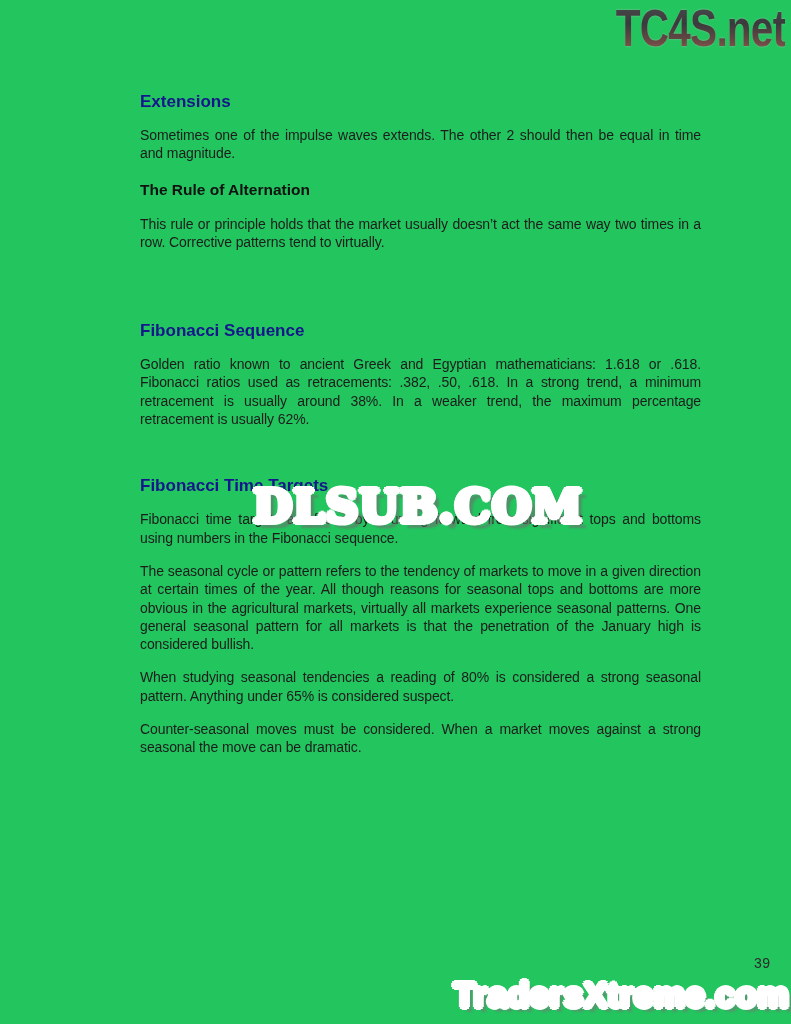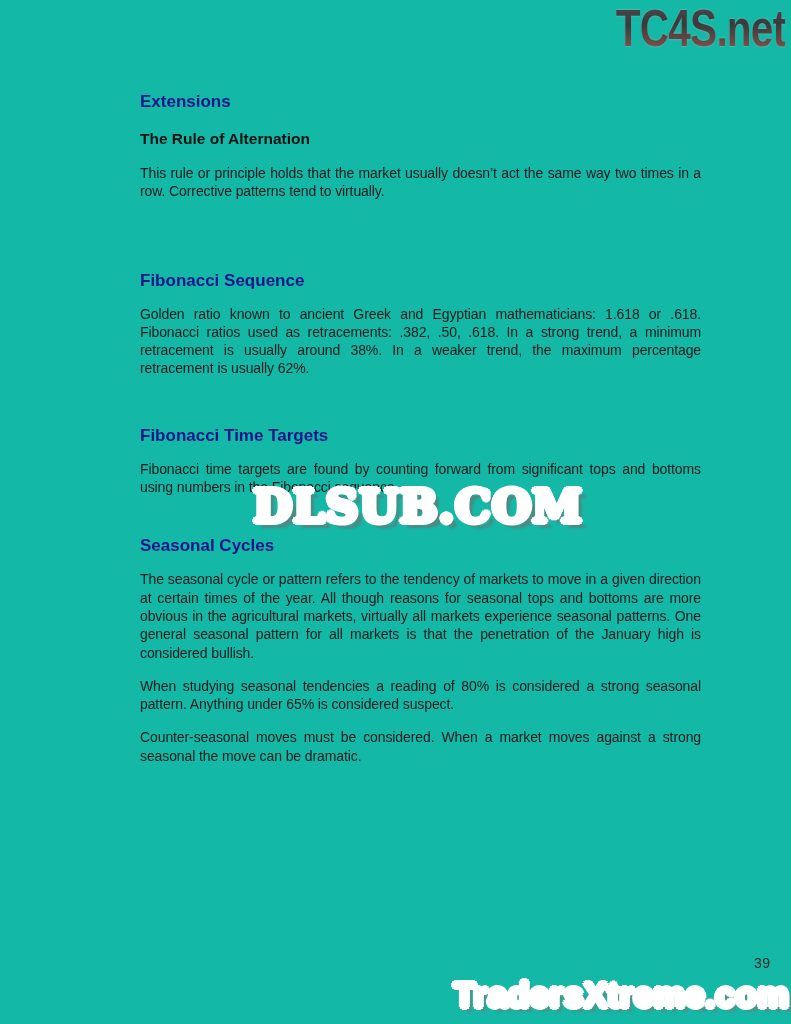--- a/index.html
+++ b/index.html
@@ -4,21 +4,21 @@
 <style>
   html, body {
     margin: 0;
     padding: 0;
     background: #ffffff;
   }
   .page {
     position: relative;
     width: 791px;
     height: 1024px;
-    background: #14b8a6;
+    background: #22c55e;
     overflow: hidden;
     font-family: "Liberation Sans", sans-serif;
   }
 
   
   .tc4s-logo {
     position: absolute;
     top: 2px;
     right: 6px;
     font-family: "Liberation Sans", sans-serif;
@@ -123,31 +123,31 @@
 </head>
 <body>
 
 <div class="page">
 
   <div class="tc4s-logo">TC4S.net</div>
 
   <div class="content">
 
     <h1 class="h-blue">Extensions</h1>
+    <p>Sometimes one of the impulse waves extends.  The other 2 should then be equal in time and magnitude.</p>
 
     <h2 class="h-black">The Rule of Alternation</h2>
     <p>This rule or principle holds that the market usually doesn’t act the same way two times in a row.  Corrective patterns tend to virtually.</p>
 
     <h1 class="h-blue gap-xl">Fibonacci Sequence</h1>
     <p>Golden ratio known to ancient Greek and Egyptian mathematicians: 1.618 or .618. Fibonacci ratios used as retracements: .382, .50, .618.  In a strong trend, a minimum retracement is usually around 38%. In a weaker trend, the maximum percentage retracement is usually 62%.</p>
 
     <h1 class="h-blue gap-lg">Fibonacci Time Targets</h1>
     <p>Fibonacci time targets are found by counting forward from significant tops and bottoms using numbers in the Fibonacci sequence.</p>
 
-    <h1 class="h-blue gap-md">Seasonal Cycles</h1>
     <p>The seasonal cycle or pattern refers to the tendency of markets to move in a given direction at certain times of the year.  All though reasons for seasonal tops and bottoms are more obvious in the agricultural markets, virtually all markets experience seasonal patterns.  One general seasonal pattern for all markets is that the penetration of the January high is considered bullish.</p>
     <p>When studying seasonal tendencies a reading of 80% is considered a strong seasonal pattern.  Anything under 65% is considered suspect.</p>
     <p>Counter-seasonal moves must be considered.  When a market moves against a strong seasonal the move can be dramatic.</p>
 
   </div>
 
   <div class="dlsub">DLSUB.COM</div>
 
   <div class="page-number">39</div>
 

